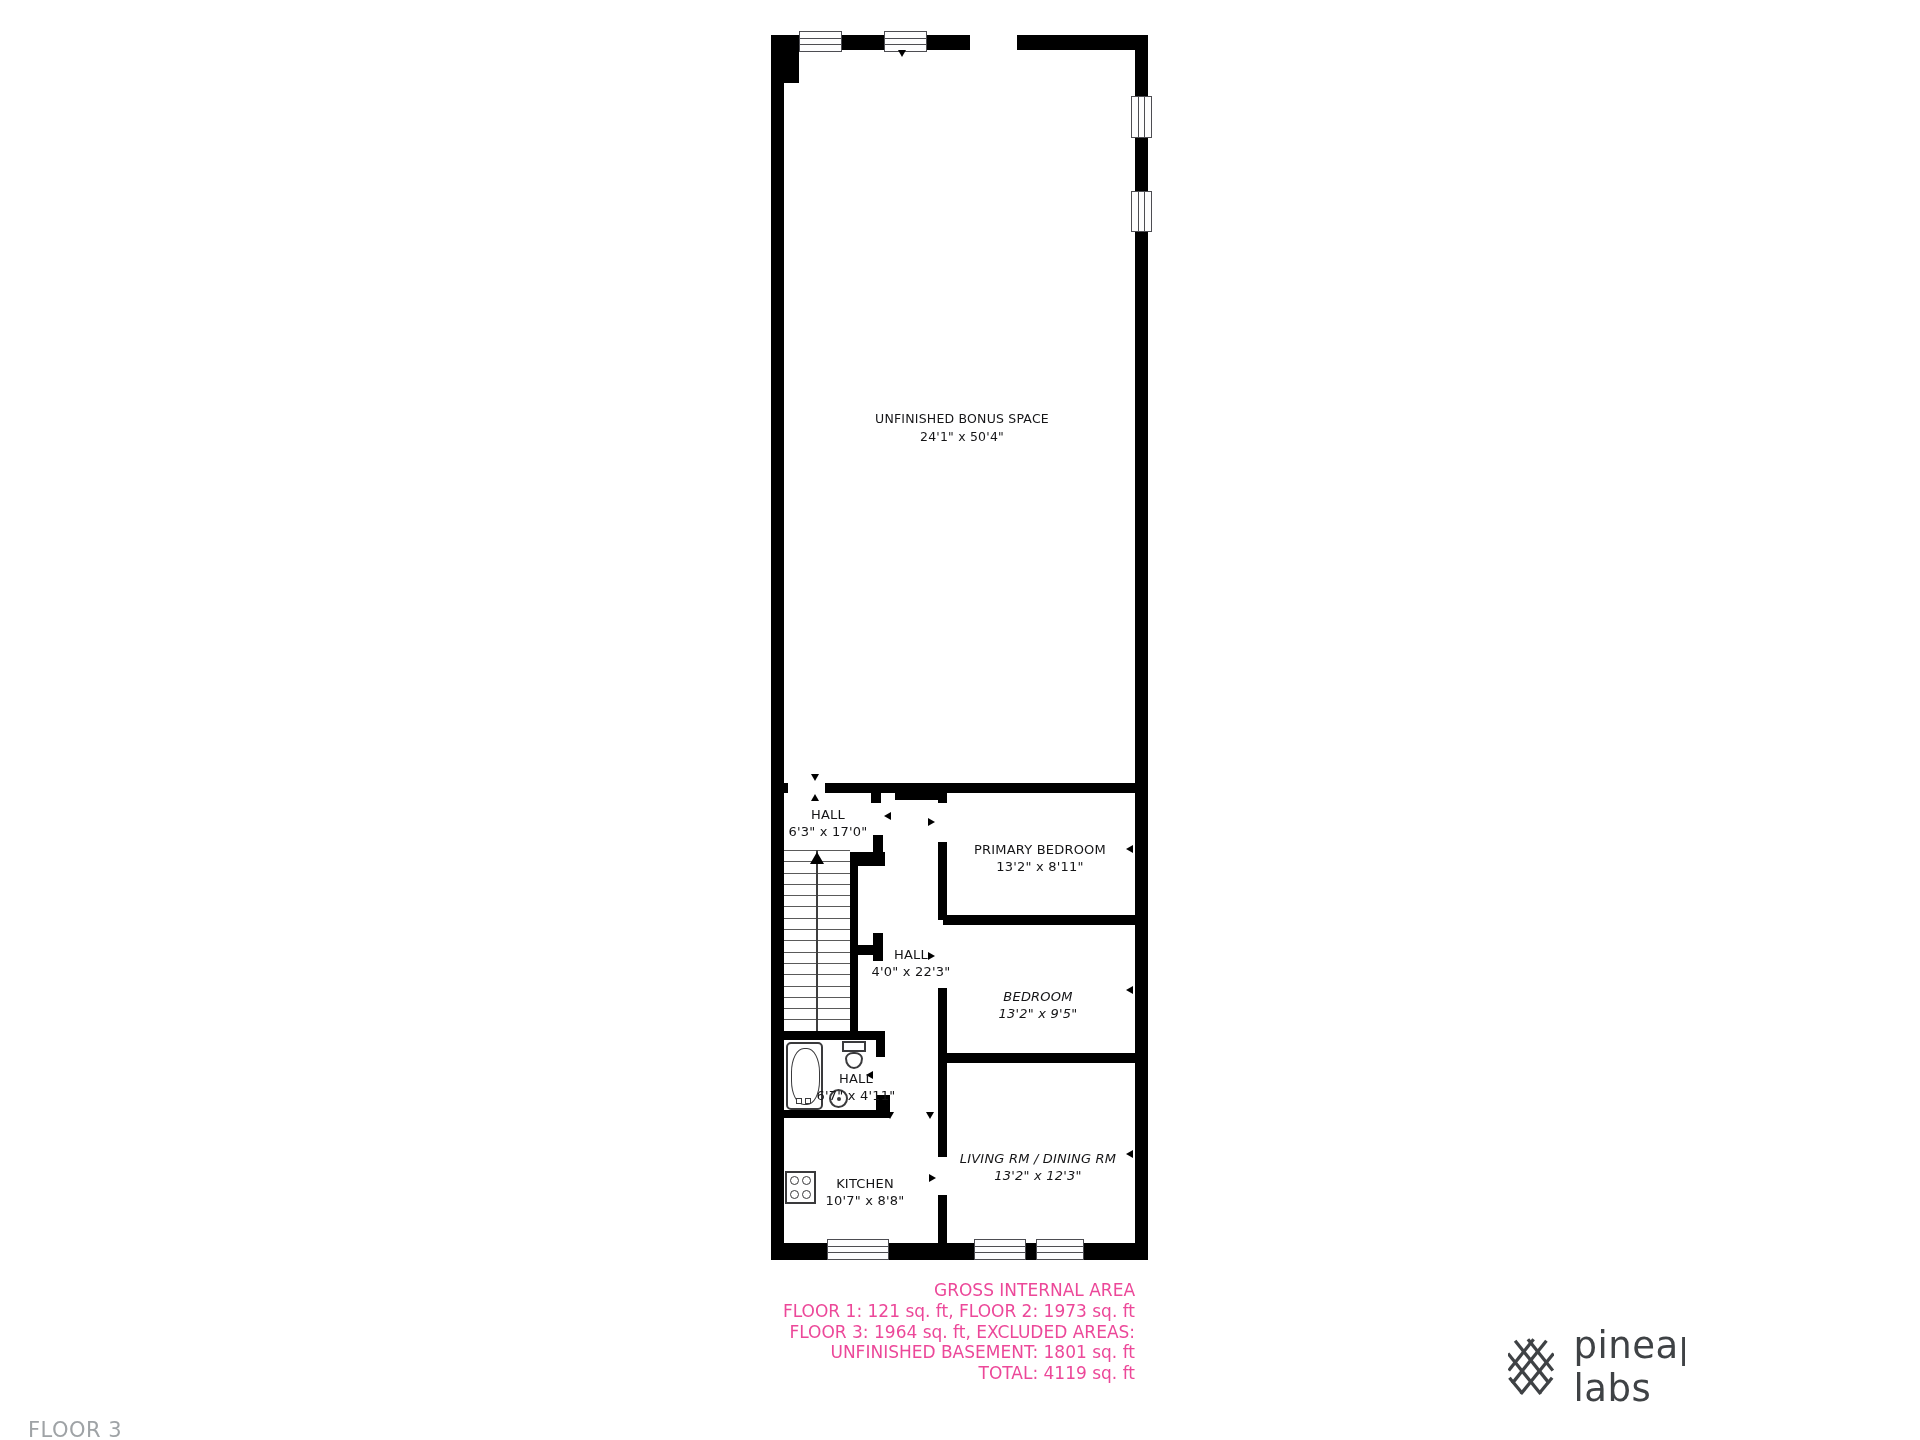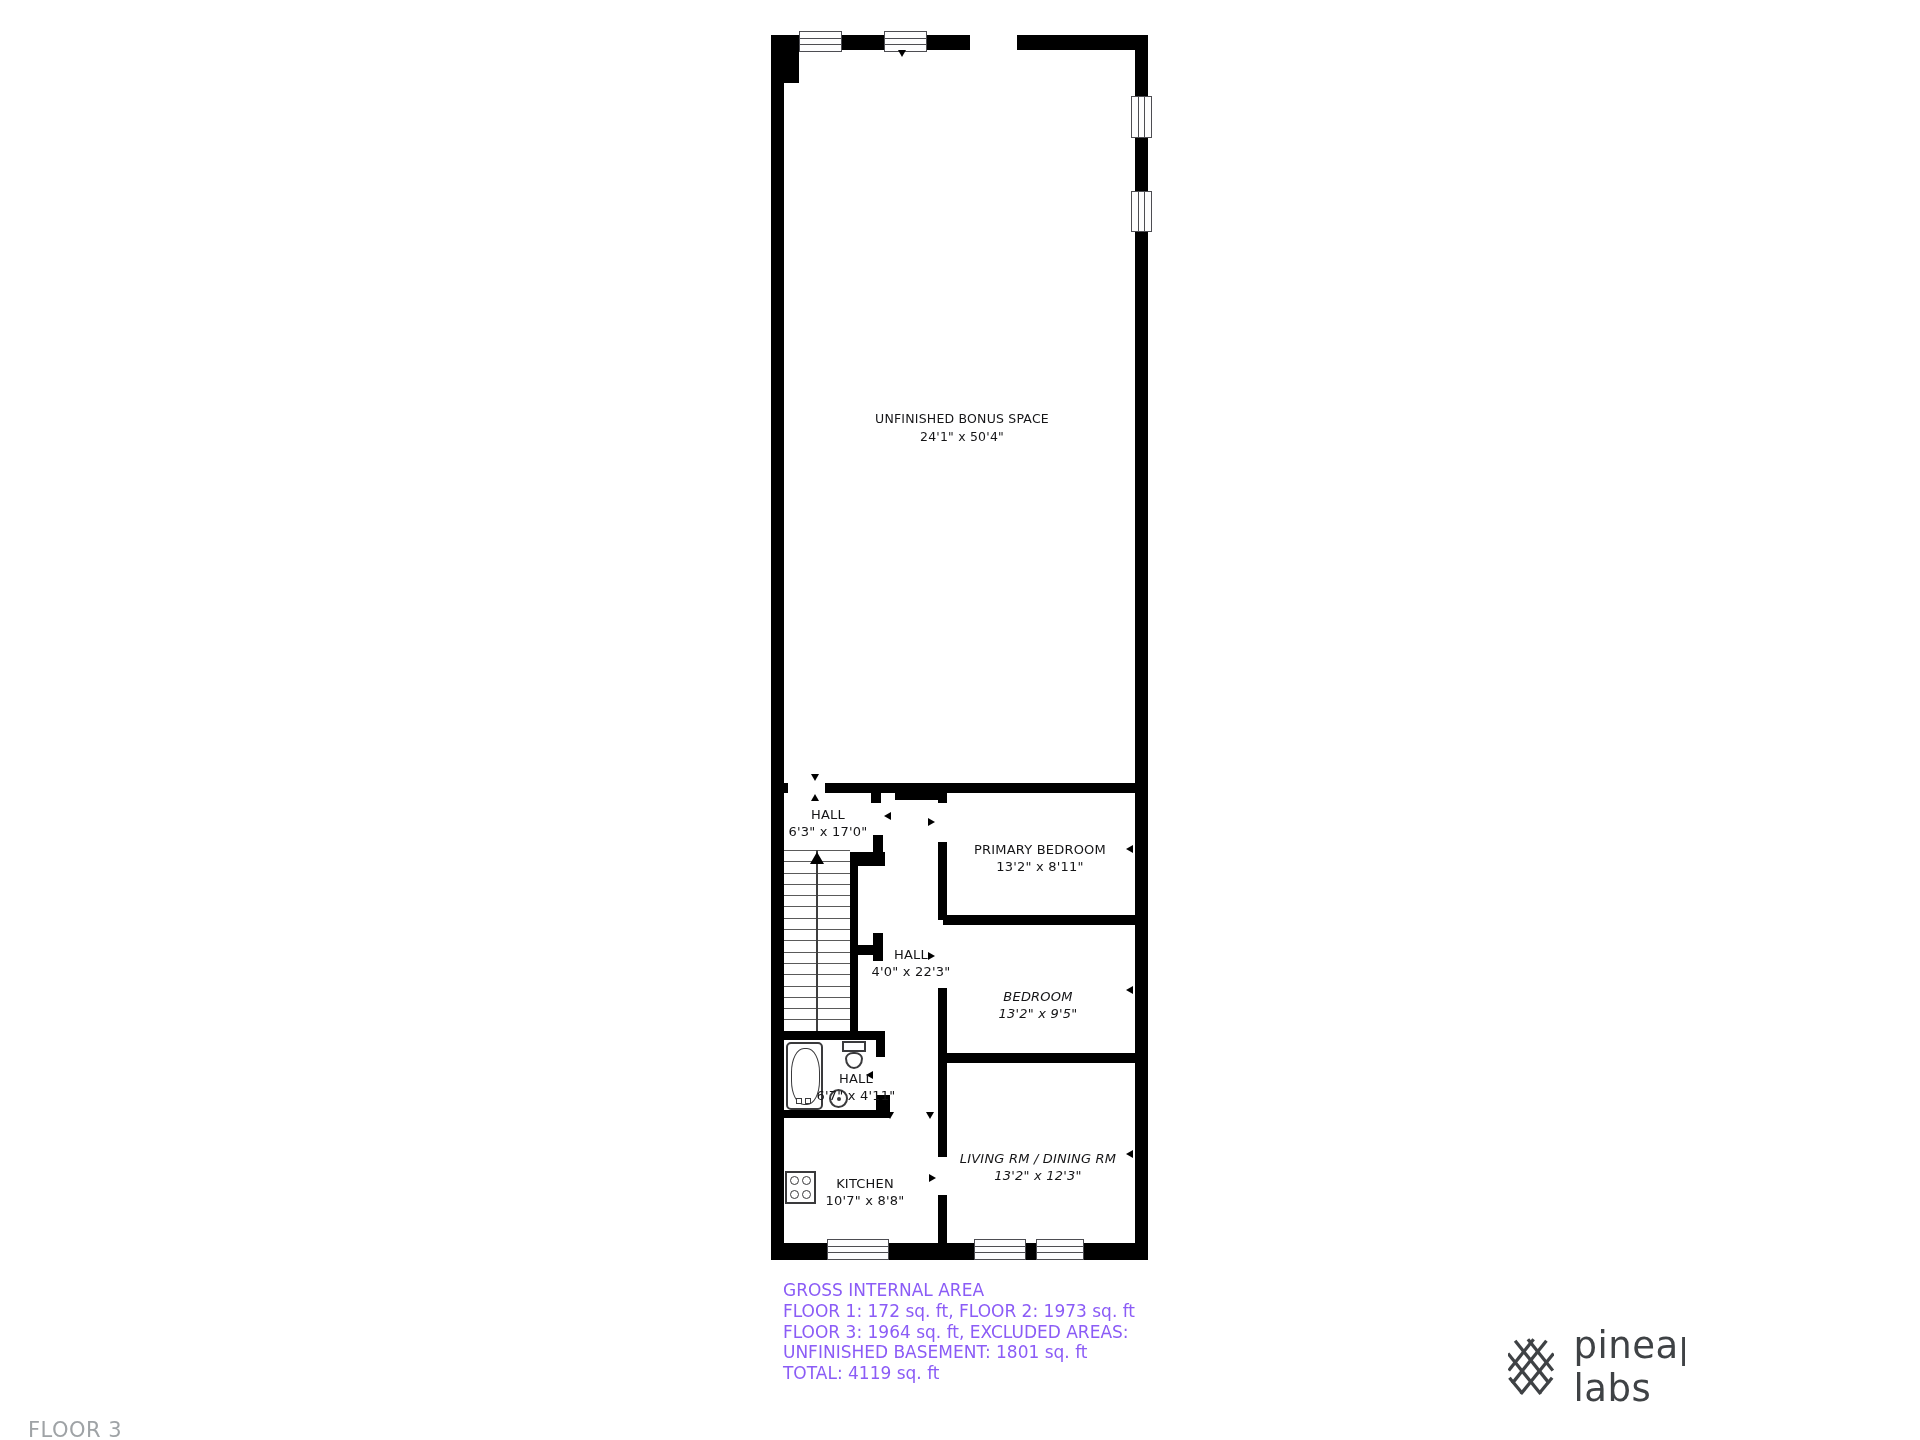--- a/index.html
+++ b/index.html
@@ -37,21 +37,21 @@
   .toilet-bowl{left:845px;top:1052px;width:18px;height:17px;border-radius:45% 45% 50% 50%/38% 38% 62% 62%;}
   .sink{left:829px;top:1089px;width:19px;height:19px;border-radius:50%;}
   .sink-dot{position:absolute;left:6px;top:6px;width:4px;height:4px;background:#3a3a3c;border-radius:50%;}
   .stove{left:785px;top:1171px;width:31px;height:33px;}
   .burner{position:absolute;width:9px;height:9px;border:1.5px solid #3a3a3c;border-radius:50%;box-sizing:border-box;background:#fff;}
   
   .room-label{position:absolute;transform:translateX(-50%);text-align:center;
     font-size:13px;line-height:17px;letter-spacing:.2px;white-space:nowrap;color:#151517;z-index:5;}
   .room-label.small{font-size:12.5px;line-height:17.5px;}
   .summary{position:absolute;left:959px;top:1280px;transform:translateX(-50%);
-    text-align:left;font-size:17px;line-height:20.8px;color:#8b5cf6;white-space:nowrap;}
+    text-align:right;font-size:17px;line-height:20.8px;color:#ec4899;white-space:nowrap;}
   .floor-label{position:absolute;left:28px;top:1386px;font-size:21px;letter-spacing:.5px;color:#9fa3a6;margin-top:32px;}
   .brand{position:absolute;left:1508px;top:1328px;height:78px;display:flex;align-items:center;gap:20px;}
   .brand-name{font-size:37px;letter-spacing:.5px;color:#3f4245;}
 </style>
 </head>
 <body>
 
 <div class="canvas">
 
   <div id="plan-layer" style="position:absolute;left:0;top:0;width:100%;height:100%;">
@@ -153,21 +153,21 @@
     <div>KITCHEN</div>
     <div>10'7" x 8'8"</div>
   </div>
   <div class="room-label" style="left:1038px;top:1150px;font-style:italic;">
     <div>LIVING RM / DINING RM</div>
     <div>13'2" x 12'3"</div>
   </div>
 
   <div class="summary">
     <div>GROSS INTERNAL AREA</div>
-    <div>FLOOR 1: 172 sq. ft, FLOOR 2: 1973 sq. ft</div>
+    <div>FLOOR 1: 121 sq. ft, FLOOR 2: 1973 sq. ft</div>
     <div>FLOOR 3: 1964 sq. ft, EXCLUDED AREAS:</div>
     <div>UNFINISHED BASEMENT: 1801 sq. ft</div>
     <div>TOTAL: 4119 sq. ft</div>
   </div>
 
   <div class="floor-label">FLOOR 3</div>
 
   <div class="brand">
     <svg width="62" height="76" viewBox="0 0 64 78">
       <g stroke="#3f4245" stroke-width="4.6" stroke-linecap="butt" fill="none">

